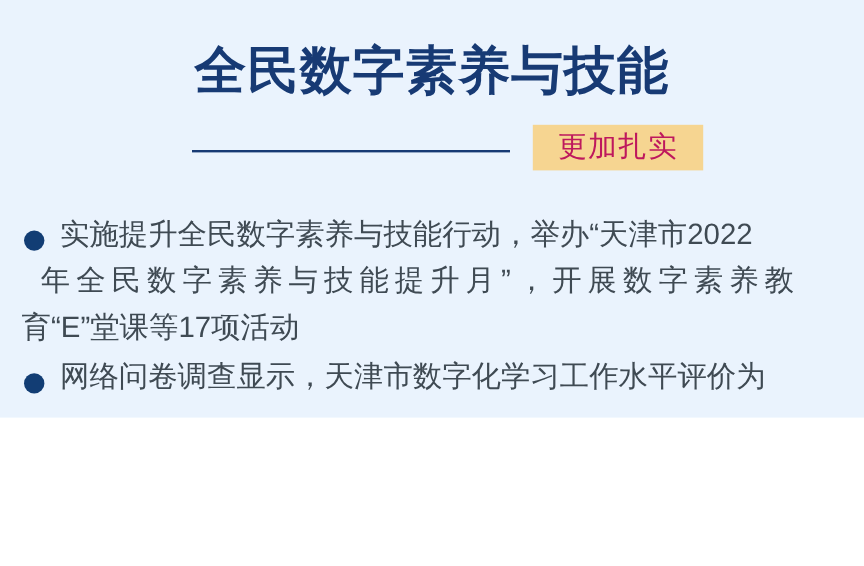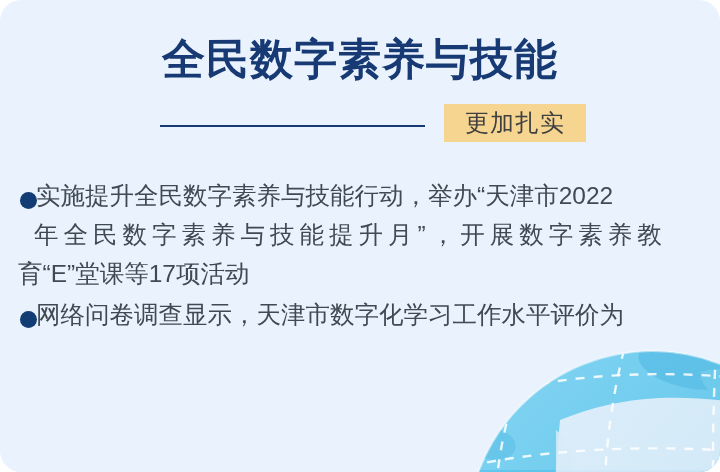--- a/index.html
+++ b/index.html
@@ -9,24 +9,23 @@
   body {
     width: 720px;
     height: 472px;
     overflow: hidden;
     font-family: "Liberation Sans", "DejaVu Sans", sans-serif;
   }
 
   #poster {
     position: relative;
     width: 720px;
-    height: 472px;
+    height: 348px;
     background: #eaf3fd;
     overflow: hidden;
-    border-radius: 21px;
   }
 
   
   .globe-layer {
     position: absolute;
     left: 0;
     top: 0;
     width: 720px;
     height: 472px;
     pointer-events: none;
@@ -76,21 +75,21 @@
     height: 38px;
     background: #f6d591;
     display: flex;
     align-items: center;
     justify-content: center;
   }
 
   .badge-label {
     font-size: 24px;
     line-height: 24px;
-    color: #404040;
+    color: #be185d;
     letter-spacing: 1px;
     white-space: nowrap;
   }
 
   
   .body {
     position: absolute;
     left: 0;
     top: 176px;
     width: 720px;
@@ -124,21 +123,21 @@
 
   .line {
     font-size: 24.5px;
     line-height: 39px;
     color: #3f4a53;
     white-space: nowrap;
     padding-left: 18px;
   }
 
   .line.first {
-    padding-left: 36px;
+    padding-left: 50px;
   }
 
   
   .line.stretched {
     letter-spacing: 5.0px;
     margin-left: 16px;
   }
 </style>
 </head>
 <body>

